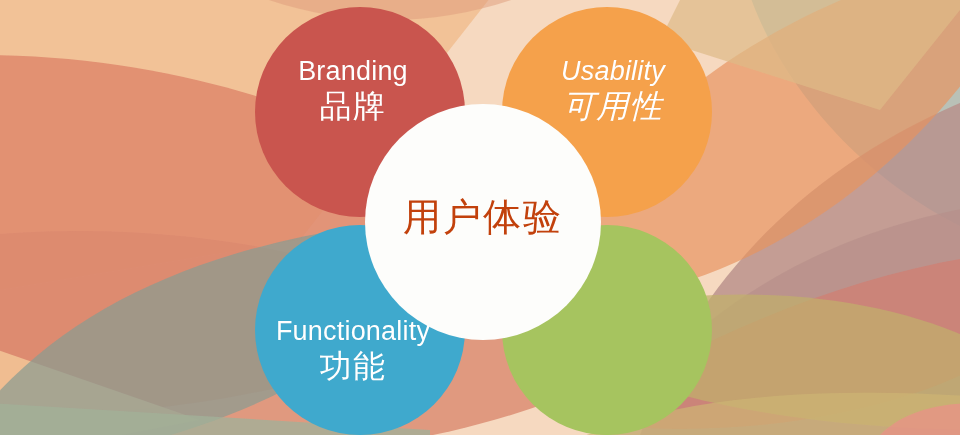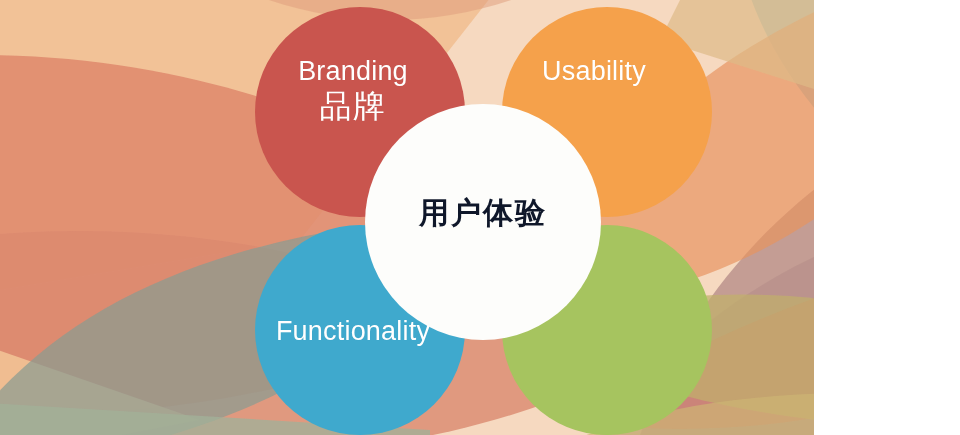--- a/index.html
+++ b/index.html
@@ -6,21 +6,21 @@
   html, body {
     margin: 0;
     padding: 0;
     background: #ffffff;
   }
   body {
     font-family: "Liberation Sans", "DejaVu Sans", sans-serif;
   }
   #stage {
     position: relative;
-    width: 814px;
+    width: 960px;
     height: 435px;
     overflow: hidden;
     background: #f6d9c0;
   }
   #bg-svg, #fg-svg {
     position: absolute;
     left: 0;
     top: 0;
     width: 960px;
     height: 435px;
@@ -46,33 +46,33 @@
     font-weight: 400;
   }
   .lobe-cn {
     display: block;
     font-size: 32px;
     font-weight: 400;
     letter-spacing: 1.5px;
   }
 
   #label-branding      { left: 248px; top: 56px;  width: 210px; }
-  #label-usability     { left: 489px; top: 56px;  width: 210px; }
+  #label-usability     { left: 508px; top: 56px;  width: 210px; font-style: italic; }
   #label-functionality { left: 238px; top: 316px; width: 230px; text-align: center; }
   #label-content       { left: 510px; top: 316px; width: 210px; }
 
   #label-center {
     position: absolute;
     left: 363px;
     top: 198px;
     width: 240px;
     text-align: center;
-    color: #0f172a;
-    font-size: 30px;
-    font-weight: 700;
+    color: #c2410c;
+    font-size: 38px;
+    font-weight: 400;
     letter-spacing: 2px;
     line-height: 1;
     user-select: none;
   }
 </style>
 </head>
 <body>
 
 <div id="stage">
 
@@ -127,22 +127,24 @@
     <circle cx="483" cy="222" r="118" fill="#fdfdfb"></circle>
   </svg>
 
   <div class="lobe-label" id="label-branding">
     <span class="lobe-en">Branding</span>
     <span class="lobe-cn">品牌</span>
   </div>
 
   <div class="lobe-label" id="label-usability">
     <span class="lobe-en">Usability</span>
+    <span class="lobe-cn">可用性</span>
   </div>
 
   <div class="lobe-label" id="label-functionality">
     <span class="lobe-en">Functionality</span>
+    <span class="lobe-cn">功能</span>
   </div>
 
 
   <div id="label-center">用户体验</div>
 
 </div>
 
 </body></html>

